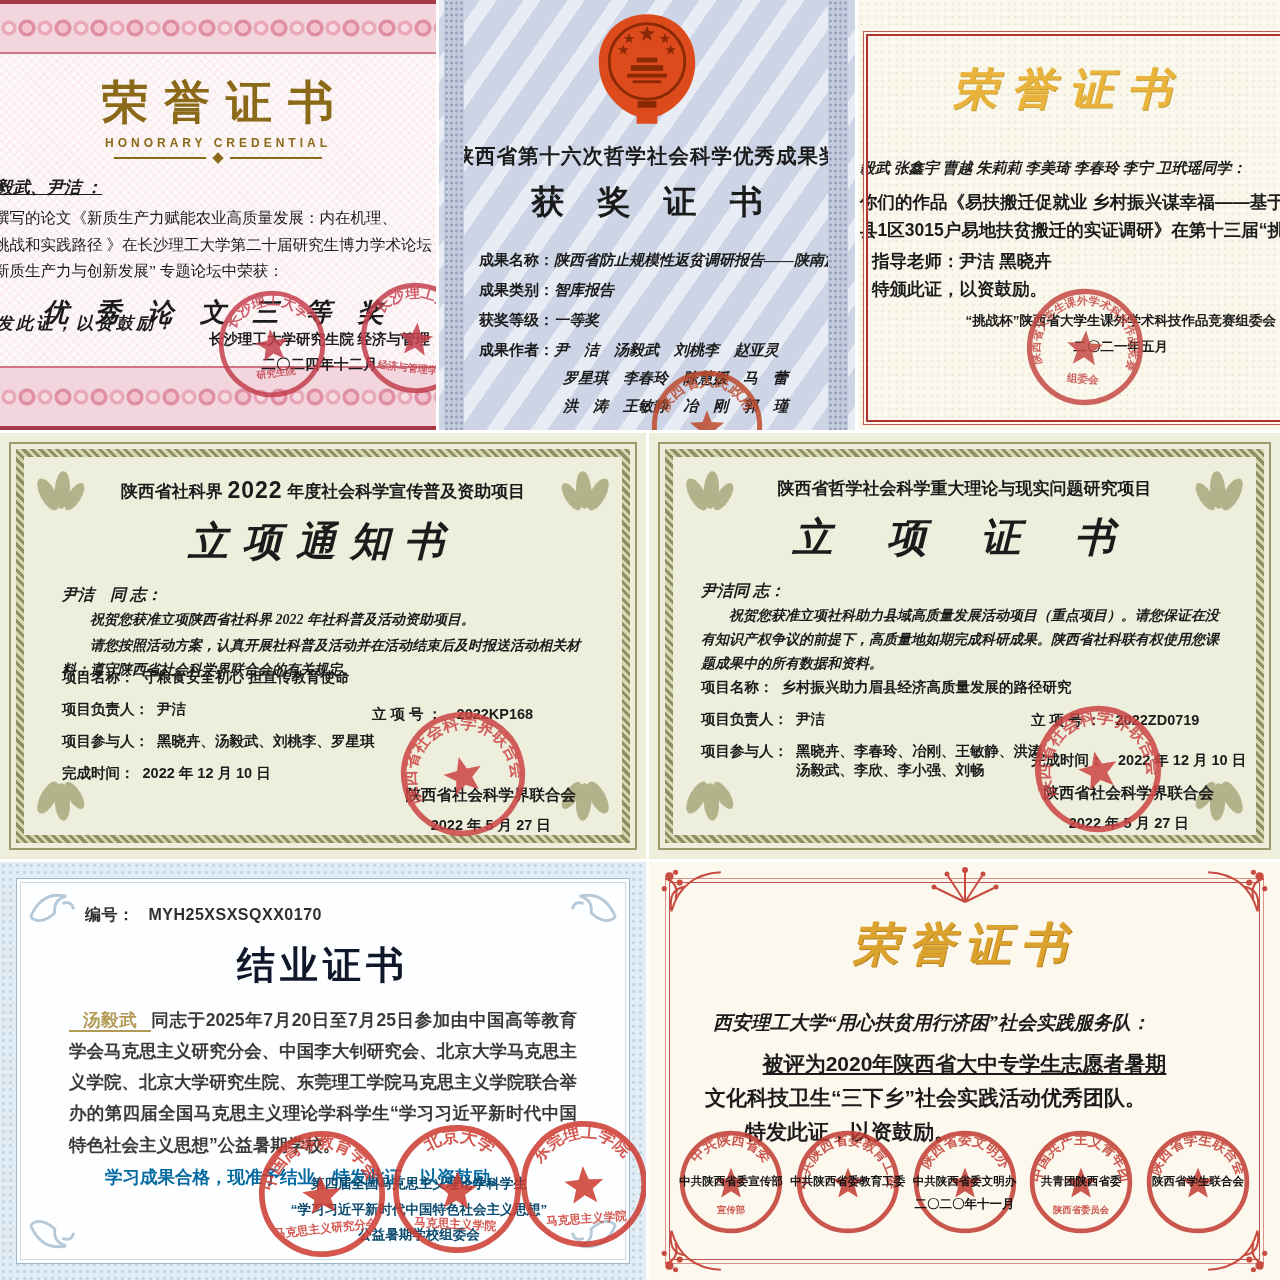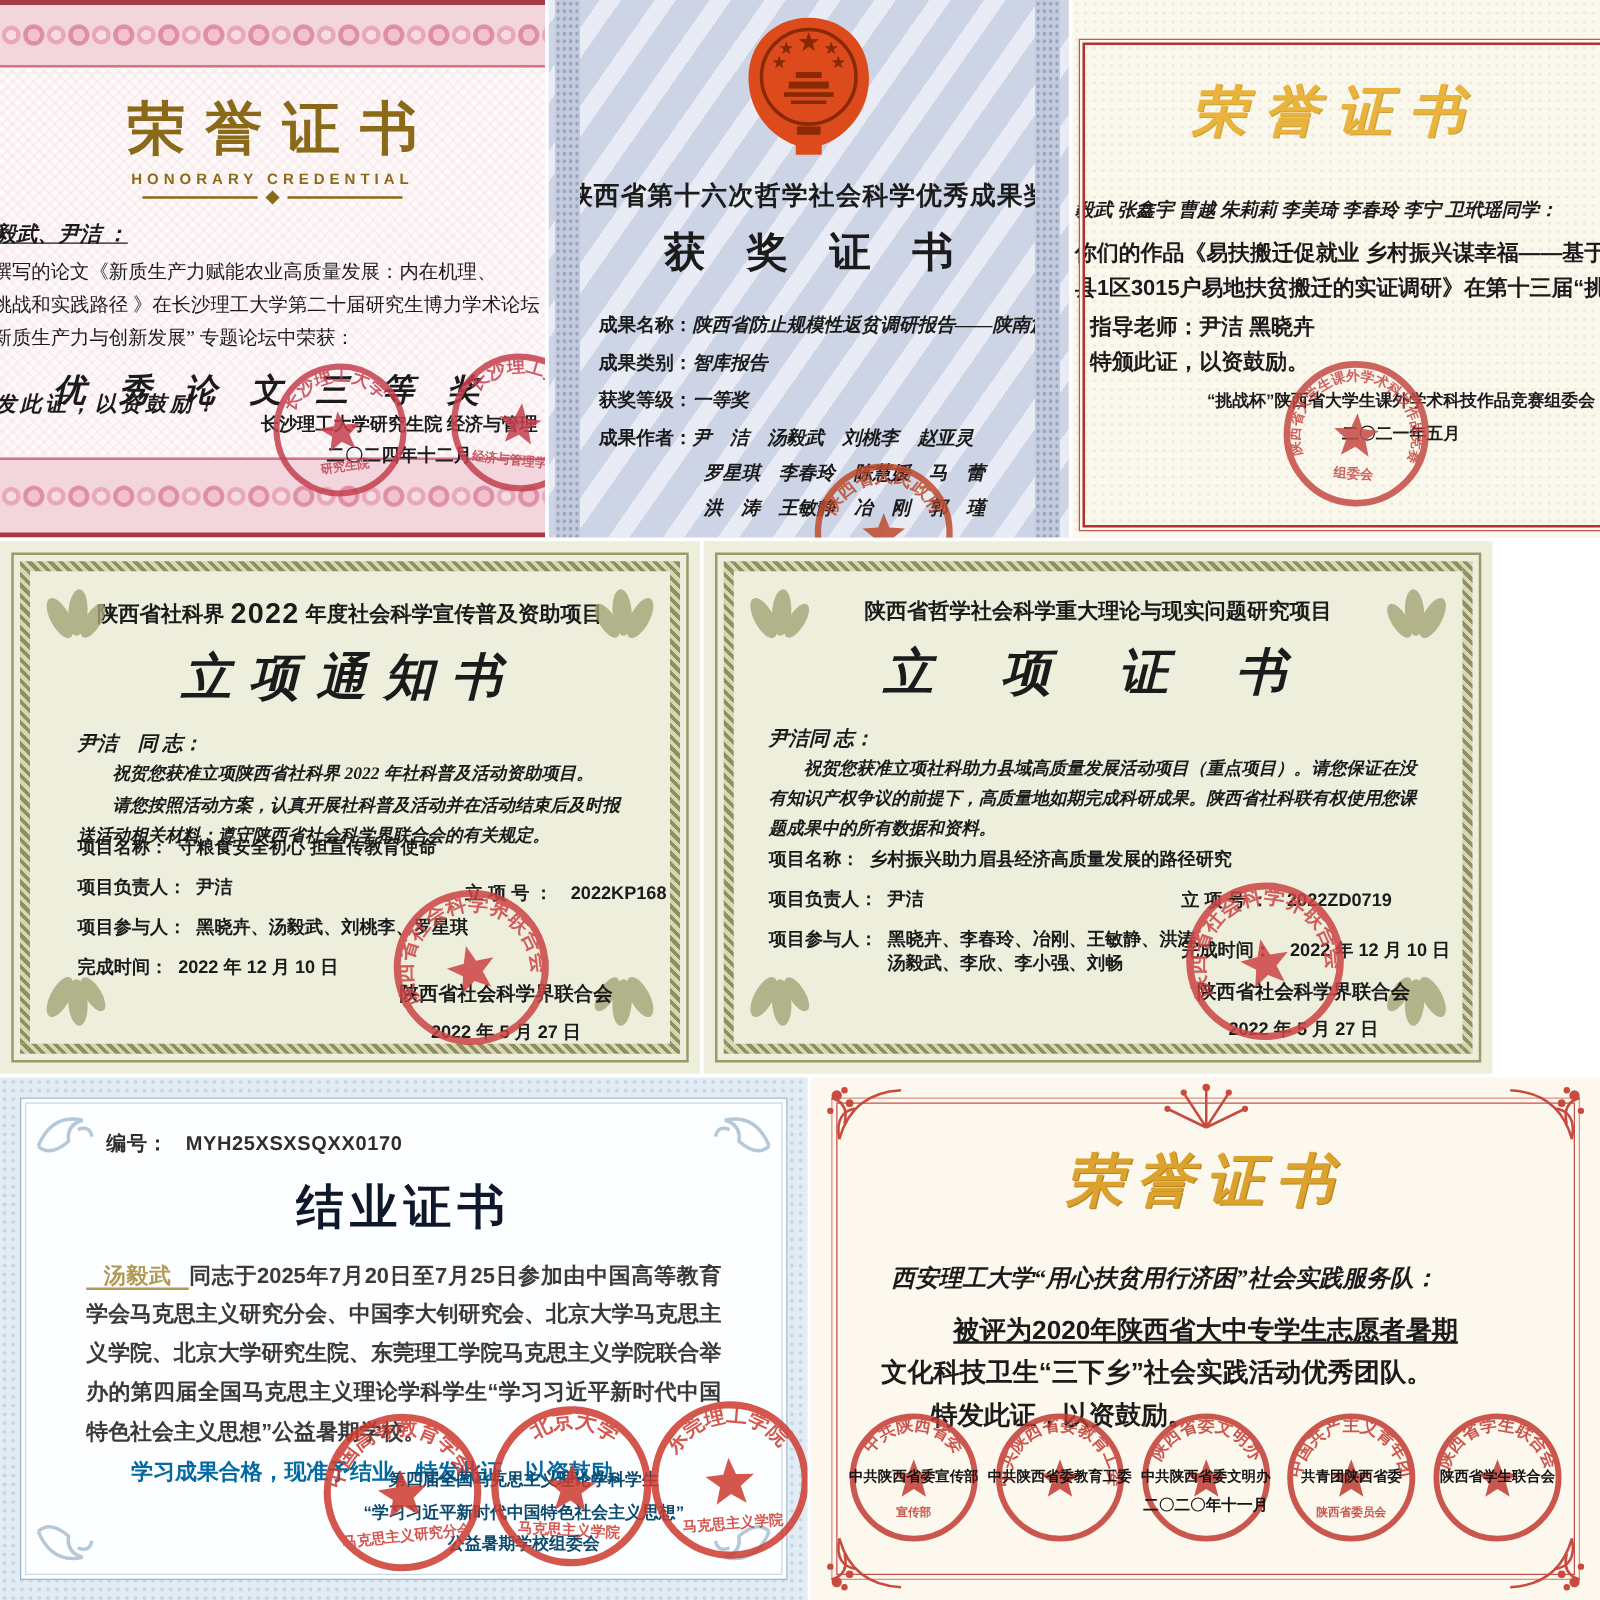--- a/index.html
+++ b/index.html
@@ -73,21 +73,21 @@
   .c3-award{color:#cf3527;font-style:italic;font-family:"Liberation Serif","DejaVu Serif",serif;}
   .c3-adv,.c3-close{margin:4px 0 0 14px;font-size:17.5px;font-weight:bold;
       font-family:"Liberation Sans","DejaVu Sans",sans-serif;}
   .c3-sign{position:absolute;right:4px;top:312px;text-align:center;font-size:13.5px;font-weight:bold;white-space:nowrap;
       font-family:"Liberation Sans","DejaVu Sans",sans-serif;}
   .c3-sign div{margin-top:8px;}
   .c3 .seal{color:#c64a45;}
 
   
   .sci{background:#eeeedd;}
-  .c4{width:560px;height:426px;}
+  .c4{width:646px;height:426px;}
   .c5{width:631px;height:426px;}
   .sci-frame{position:absolute;inset:16px;border:8px solid;
       border-image:repeating-linear-gradient(45deg,#8f8f62 0 3px,#d6d6b2 3px 6px) 8;
       outline:2px solid #9a9a6d;outline-offset:5px;}
   .leaf{position:absolute;width:66px;height:66px;opacity:.8;}
   .leaf.tl{left:26px;top:24px;} .leaf.tr{right:26px;top:24px;transform:scaleX(-1);}
   .leaf.bl{left:26px;bottom:24px;transform:scaleY(-1);} .leaf.br{right:26px;bottom:24px;transform:scale(-1,-1);}
   .sci-head{margin:44px 0 0;text-align:center;font-size:17px;font-weight:bold;
       font-family:"Liberation Sans","DejaVu Sans",sans-serif;}
   .sci-head .yr{font-size:23px;vertical-align:-1px;letter-spacing:1px;}

